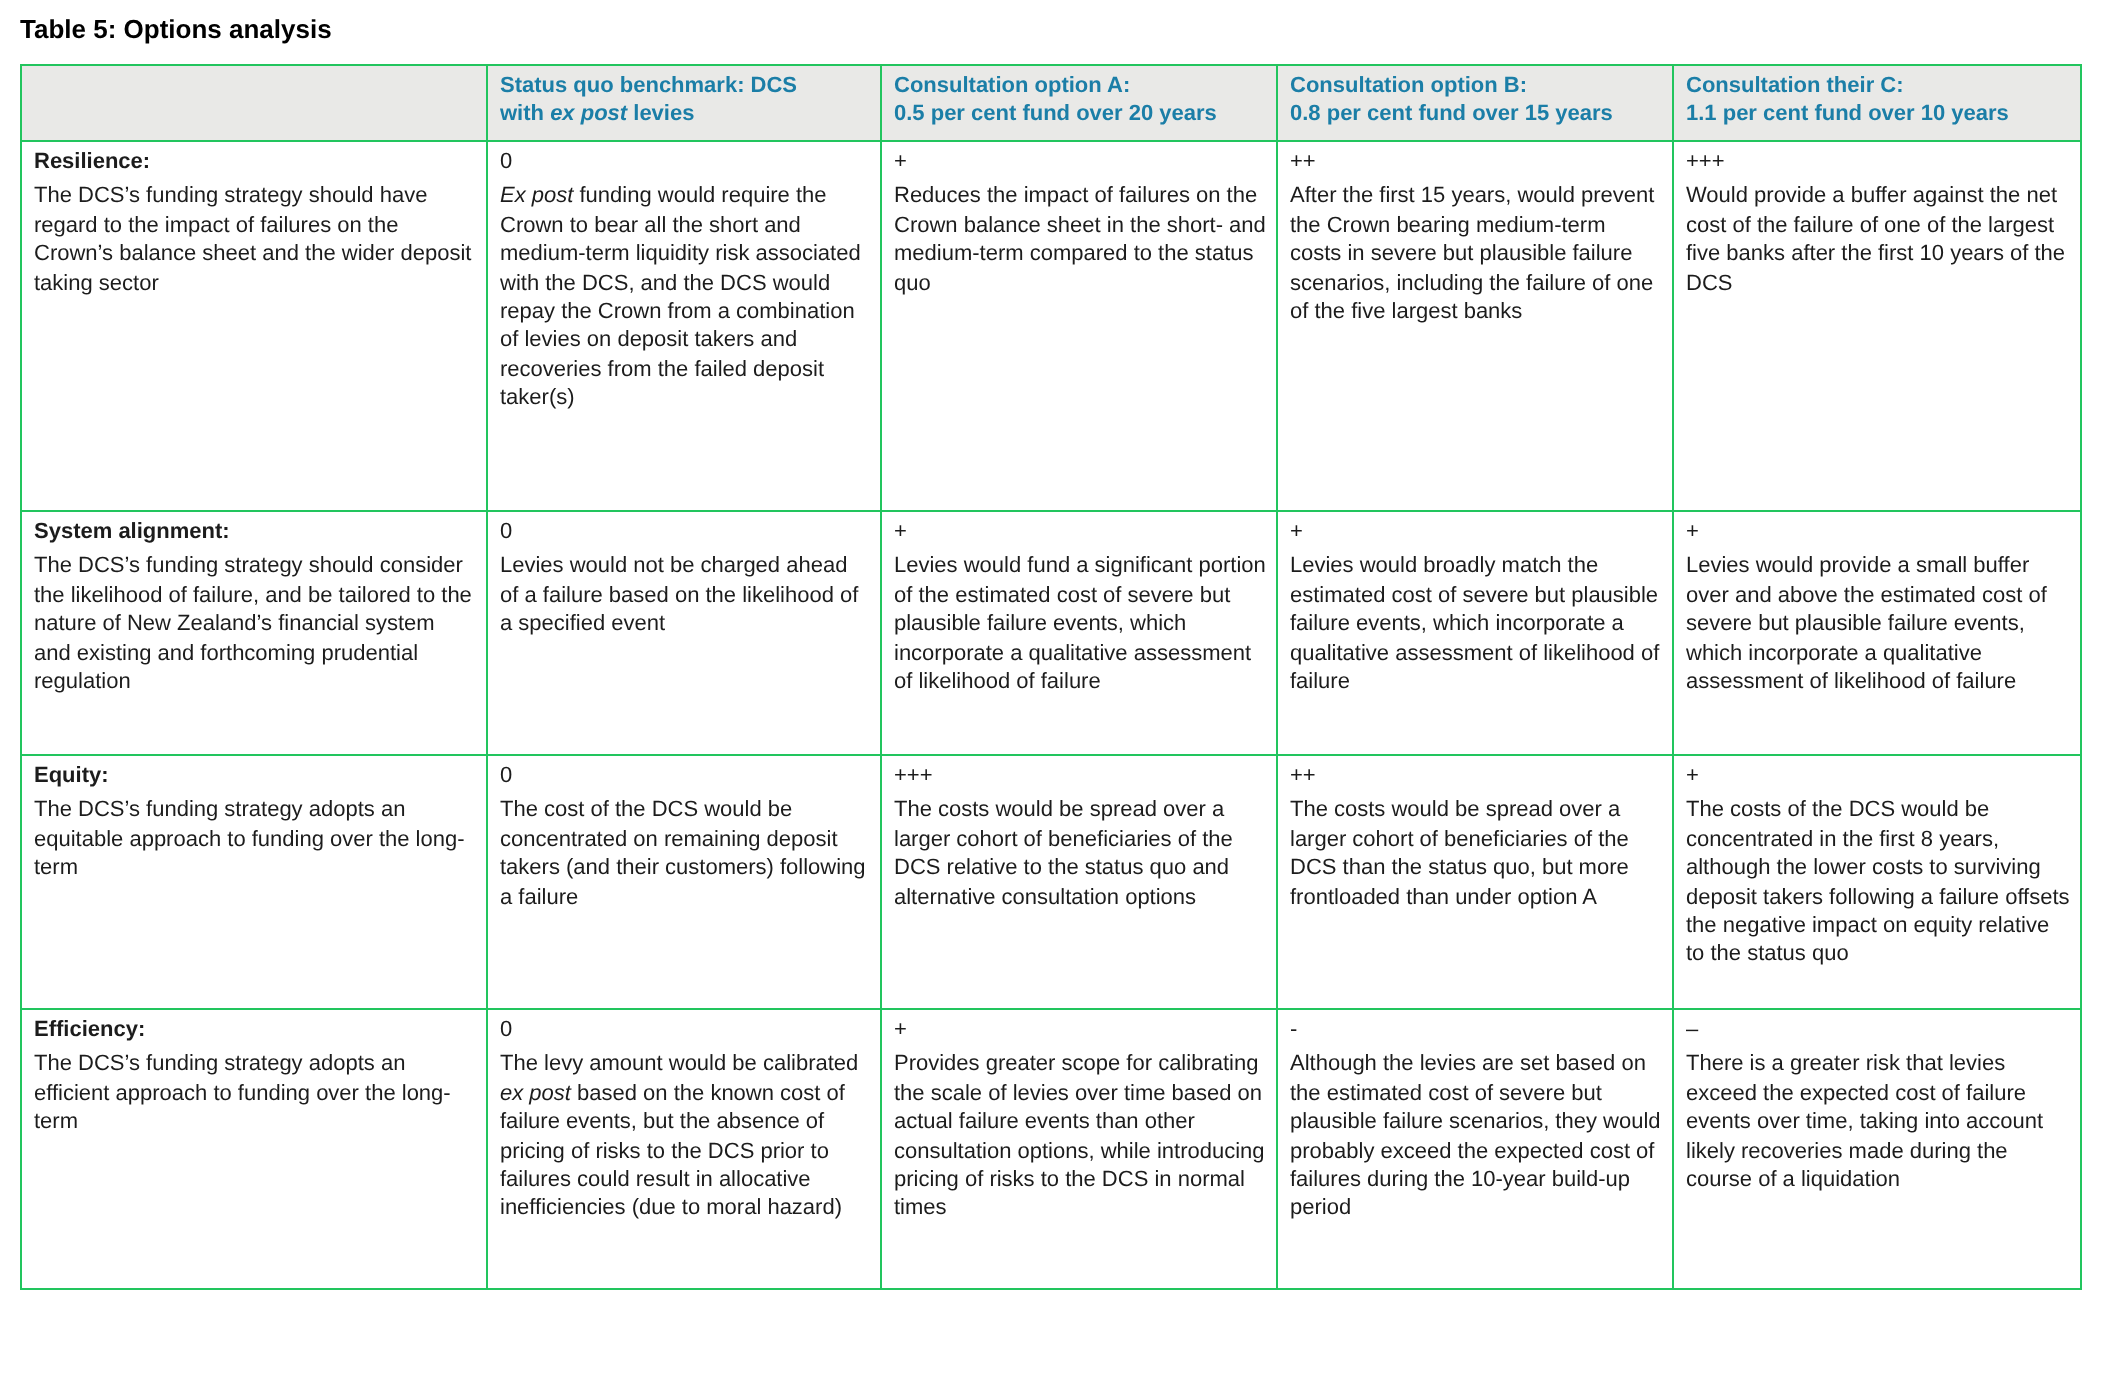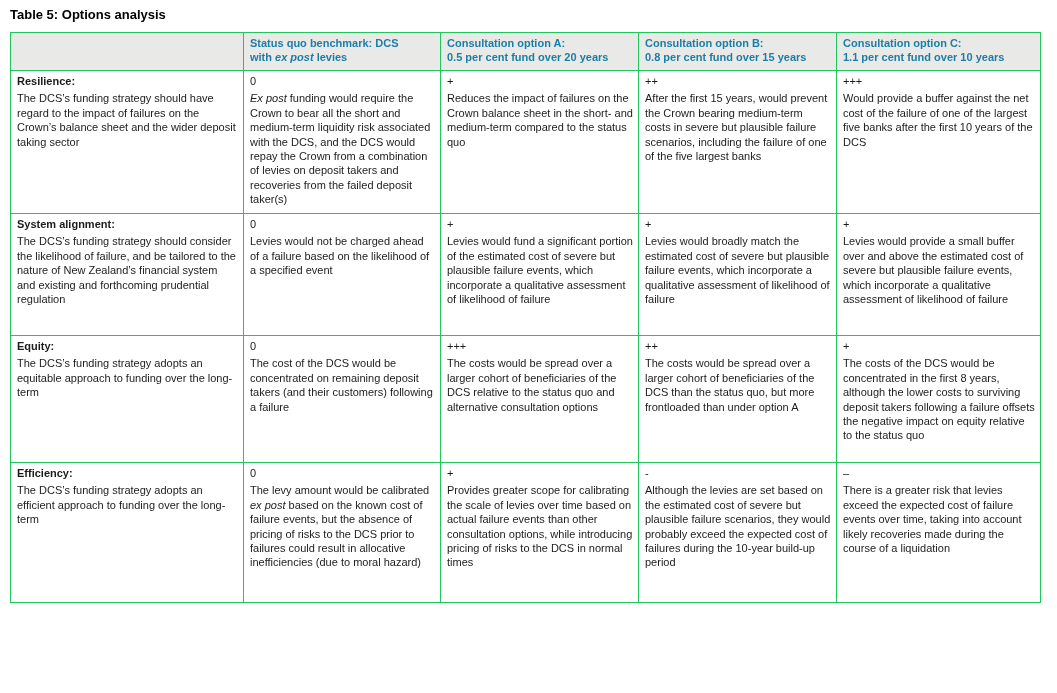--- a/index.html
+++ b/index.html
@@ -36,21 +36,21 @@
   }
   table.options thead th {
     background: #e9e9e7;
     color: #1b7ea7;
     font-weight: bold;
     height: 38px;
   }
   table.options thead th em { font-style: italic; font-weight: inherit; }
   table.options td em { font-style: italic; }
 
-  tbody tr.r0 { height: 143px; }
+  tbody tr.r0 { height: 185px; }
   tbody tr.r1 { height: 122px; }
   tbody tr.r2 { height: 127px; margin-left: 32px; }
   tbody tr.r3 { height: 140px; }
 
   .crit-label { font-weight: bold; margin-bottom: 3px; }
   .rating { margin-bottom: 3px; }
 
   .key { margin-top: 11px; font-size: 12px; color: #000000; }
   .key-heading { font-weight: bold; margin-bottom: 6px; }
   .key-item { line-height: 20px; }
@@ -69,21 +69,21 @@
       <col style="width:198px">
       <col style="width:198px">
       <col style="width:204px">
     </colgroup>
     <thead>
       <tr>
         <th></th>
         <th><span>Status quo benchmark: DCS</span><br><span>with </span><em>ex post</em><span> levies</span></th>
         <th><span>Consultation option A:</span><br><span>0.5 per cent fund over 20 years</span></th>
         <th><span>Consultation option B:</span><br><span>0.8 per cent fund over 15 years</span></th>
-        <th><span>Consultation option C:</span><br><span>1.1 per cent fund over 10 years</span></th>
+        <th><span>Consultation their C:</span><br><span>1.1 per cent fund over 10 years</span></th>
       </tr>
     </thead>
     <tbody>
       <tr class="r0">
         <td>
           <div class="crit-label">Resilience:</div>
           <div class="crit-desc">The DCS’s funding strategy should have regard to the impact of failures on the Crown’s balance sheet and the wider deposit taking sector</div>
         </td>
         <td>
           <div class="rating">0</div>

